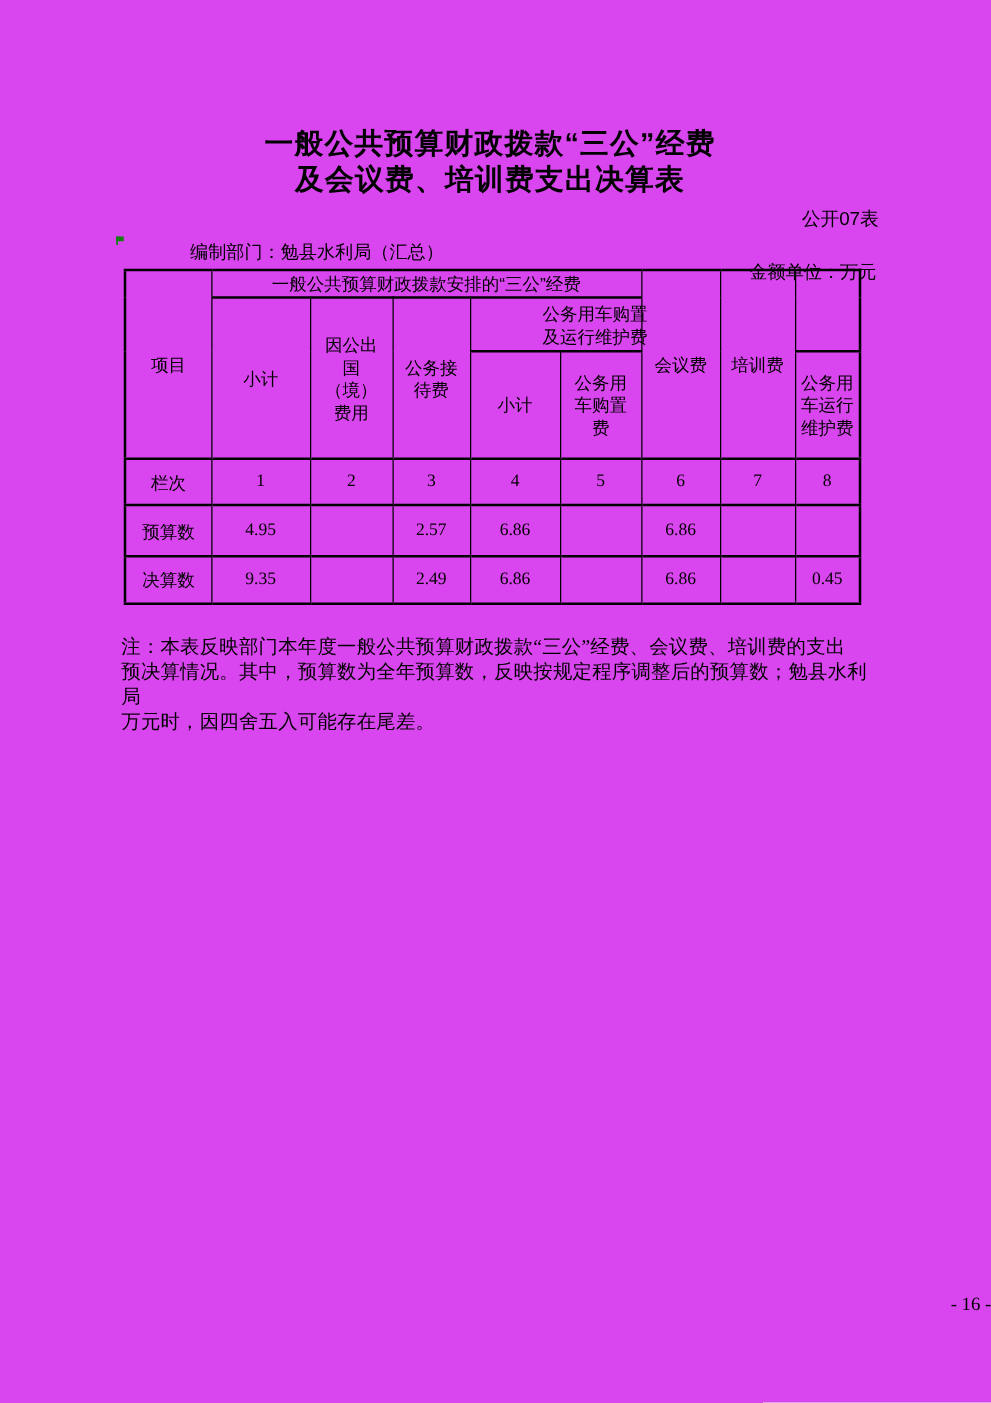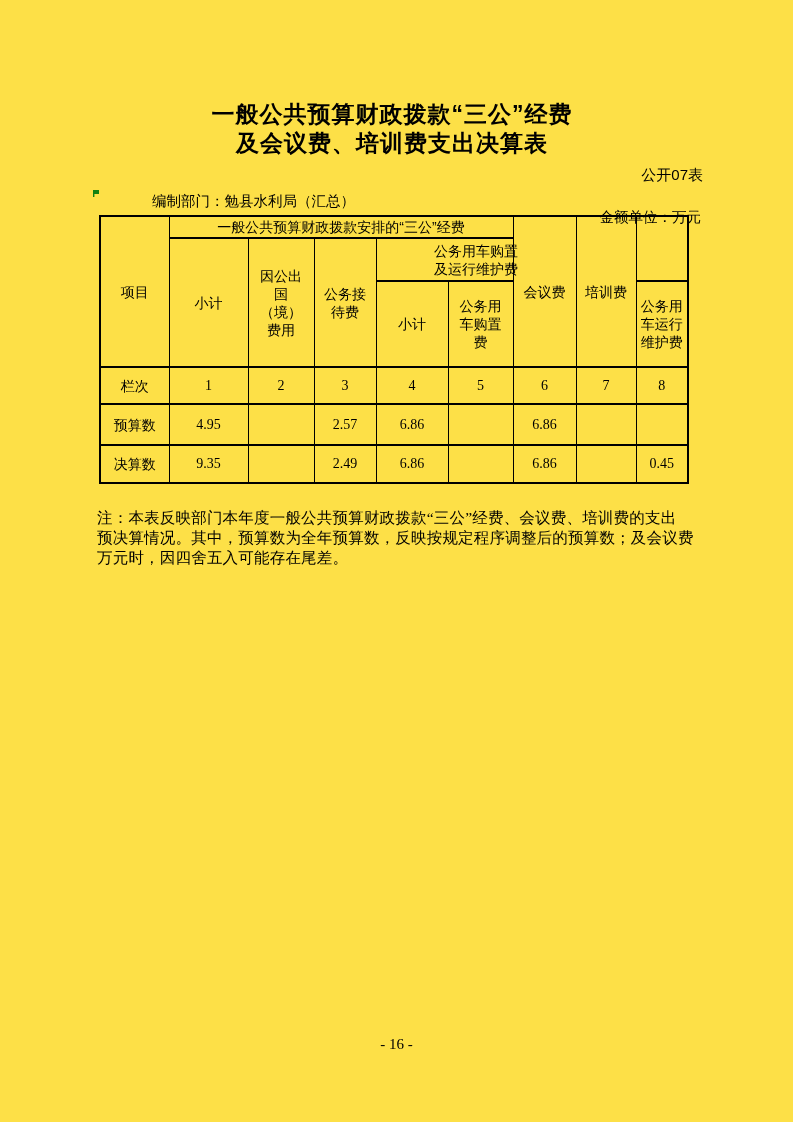--- a/index.html
+++ b/index.html
@@ -1,17 +1,17 @@
 <!DOCTYPE html>
 <html><head>
 <meta charset="utf-8">
 <style>
   html,body{margin:0;padding:0;background:#e8e8e8;}
   .page{
-    position:relative;width:793px;height:1122px;background:#fde047;
+    position:relative;width:793px;height:1122px;background:#d946ef;
     margin:0 auto;color:#000;overflow:hidden;
     font-family:"Liberation Sans",sans-serif;
   }
   .content{position:absolute;left:97px;top:0;width:606px;height:1122px;}
   .doc-title{
     position:absolute;top:100px;left:0;width:590px;text-align:center;
     font-weight:bold;font-size:23px;line-height:29px;letter-spacing:1px;
   }
   .table-code{
     position:absolute;top:166px;right:0;font-size:15px;font-weight:500;
@@ -36,21 +36,21 @@
   tr.r4{height:37px;} tr.r5{height:41px;padding-left:40px;} tr.r6{height:38px;}
   .num{font-family:"Liberation Serif",serif;font-size:15px;font-weight:normal;}
   td.val{text-align:right;padding-right:5px;}
   .note{
     position:absolute;top:491px;left:0;width:608px;
     font-family:"Liberation Serif",serif;font-size:15.5px;line-height:20px;
     letter-spacing:0.2px;
     margin-top:17px;
   }
   .pageno{
-    position:absolute;top:1036px;left:0;width:793px;text-align:center;
+    position:absolute;top:1036px;left:0;width:793px;text-align:right;
     font-family:"Liberation Serif",serif;font-size:15px;
   }
 </style>
 </head>
 <body>
 
 <div class="page">
   <div class="content">
 
     <div class="doc-title">
@@ -142,20 +142,20 @@
         <td class="num val"></td>
         <td class="num val">6.86</td>
         <td class="num val"></td>
         <td class="num val">0.45</td>
       </tr>
     </tbody>
       </table>
 
     <div class="note">
       <div>注：本表反映部门本年度一般公共预算财政拨款“三公”经费、会议费、培训费的支出</div>
-      <div>预决算情况。其中，预算数为全年预算数，反映按规定程序调整后的预算数；及会议费</div>
+      <div>预决算情况。其中，预算数为全年预算数，反映按规定程序调整后的预算数；勉县水利局</div>
       <div>万元时，因四舍五入可能存在尾差。</div>
     </div>
 
   </div>
 
   <div class="pageno">- 16 -</div>
 </div>
 
 </body></html>

